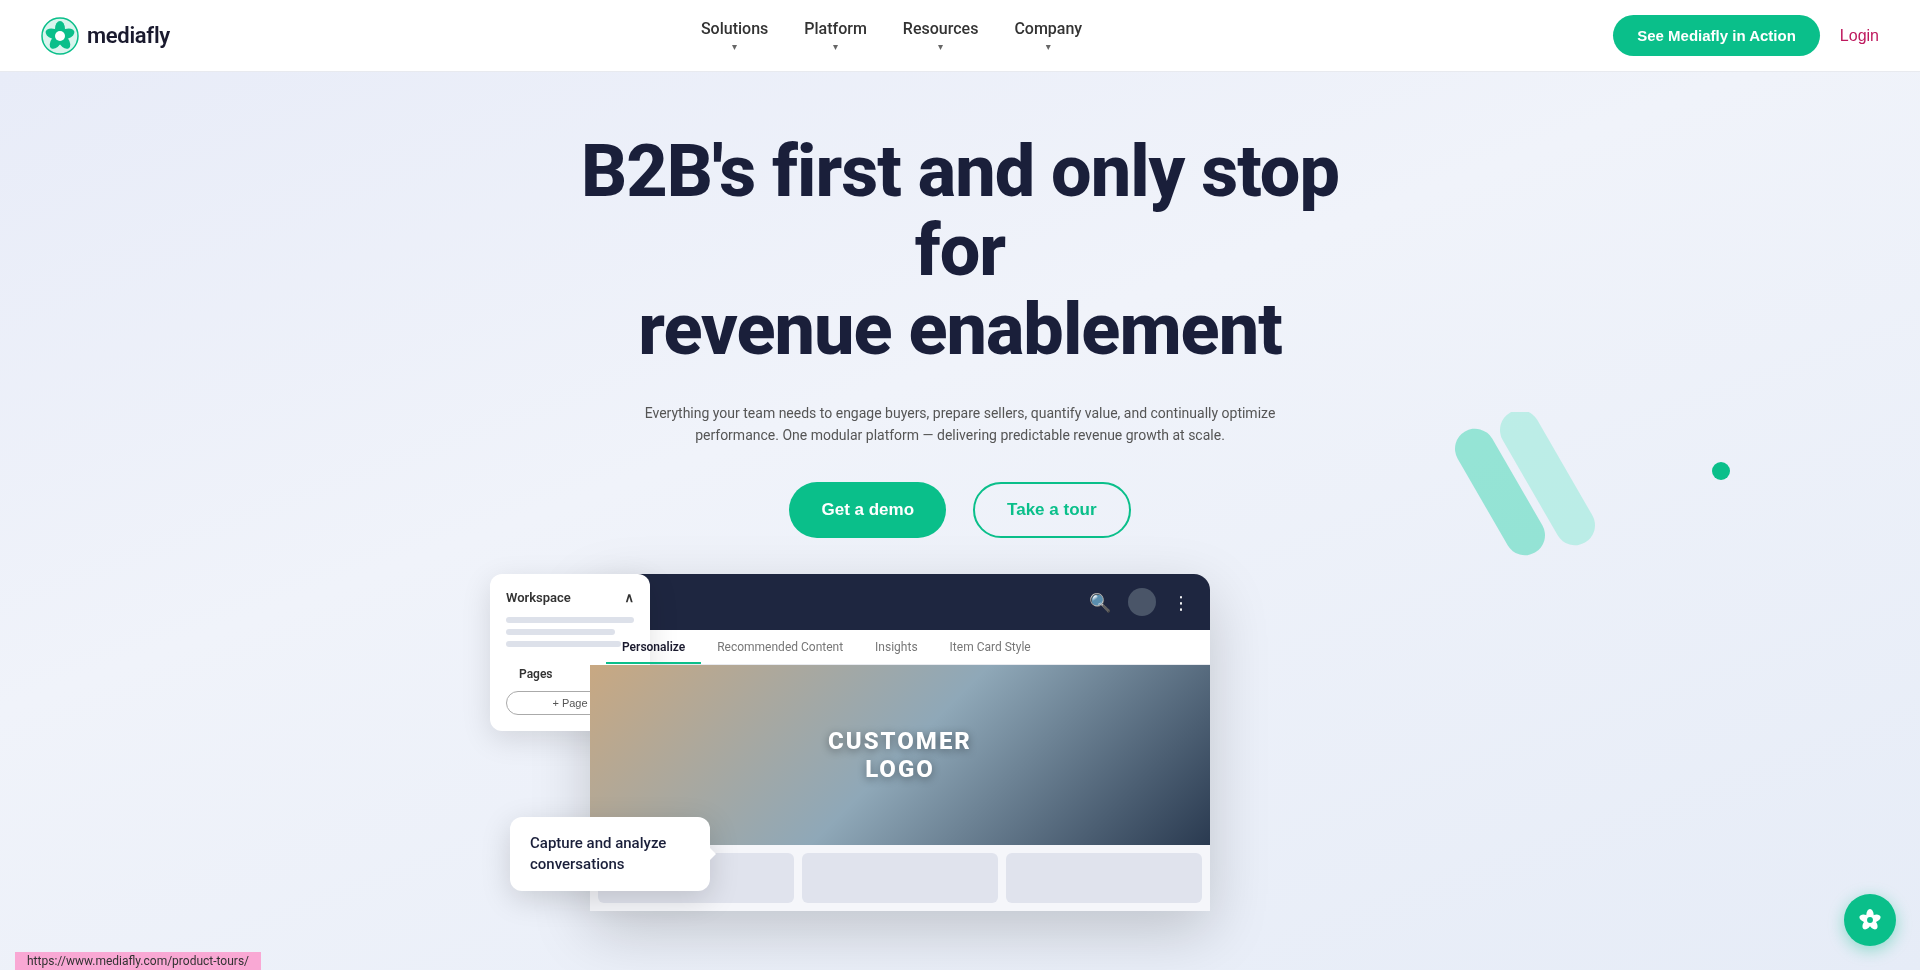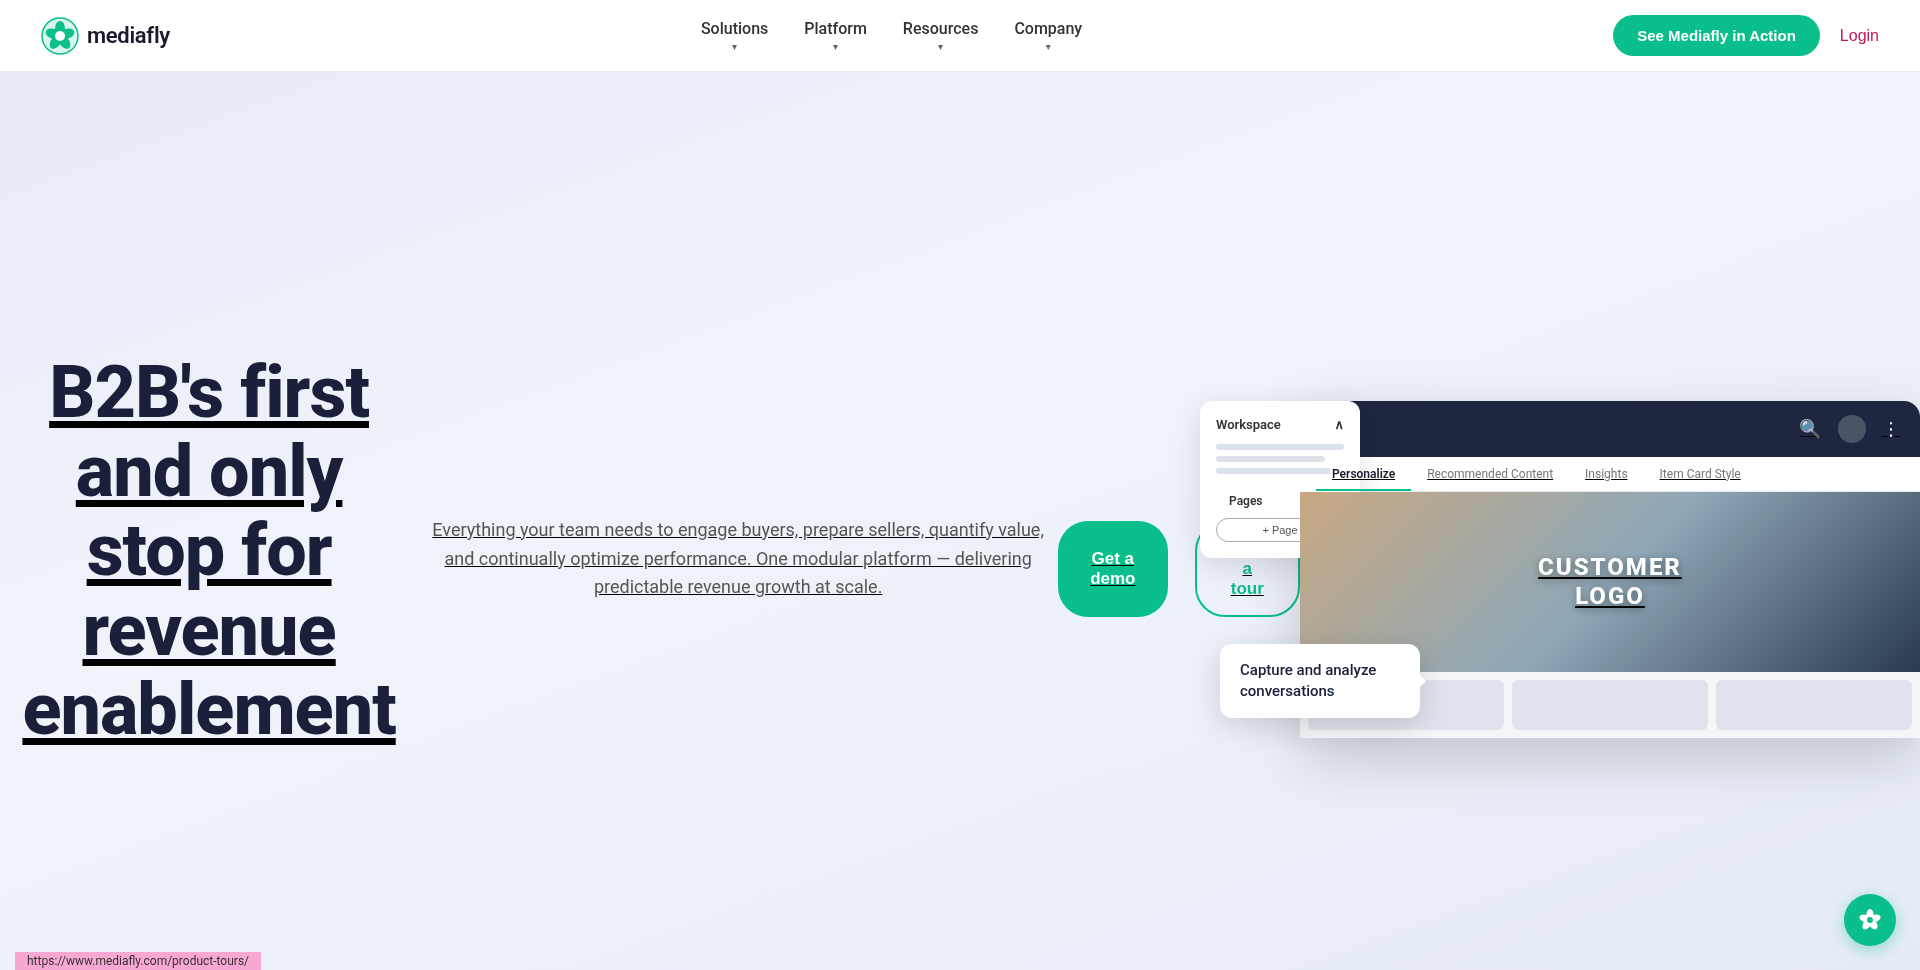--- a/index.html
+++ b/index.html
@@ -91,45 +91,44 @@
       font-size: 16px;
       color: #be185d;
       cursor: pointer;
       font-weight: 500;
     }
 
     
     .hero {
       background: linear-gradient(160deg, #e8ecf8 0%, #f0f3fa 40%, #e6ecf7 100%);
       display: flex;
-      flex-direction: row;
+      flex-direction: column;
       align-items: center;
       padding-top: 60px;
       min-height: 898px;
       position: relative;
       overflow: hidden;
-      text-decoration: underline;
     }
 
     .hero-title {
       font-size: 72px;
       font-weight: 800;
       color: #1a1f3a;
       text-align: center;
       max-width: 820px;
       line-height: 1.1;
       letter-spacing: -1px;
     }
 
     .hero-subtitle {
-      font-size: 18px;
+      font-size: 14px;
       color: #555;
       text-align: center;
       max-width: 640px;
-      margin-top: 16px;
+      margin-top: 32px;
       line-height: 1.6;
     }
 
     .hero-buttons {
       display: flex;
       gap: 27px;
       margin-top: 36px;
     }
 
     .btn-demo {

